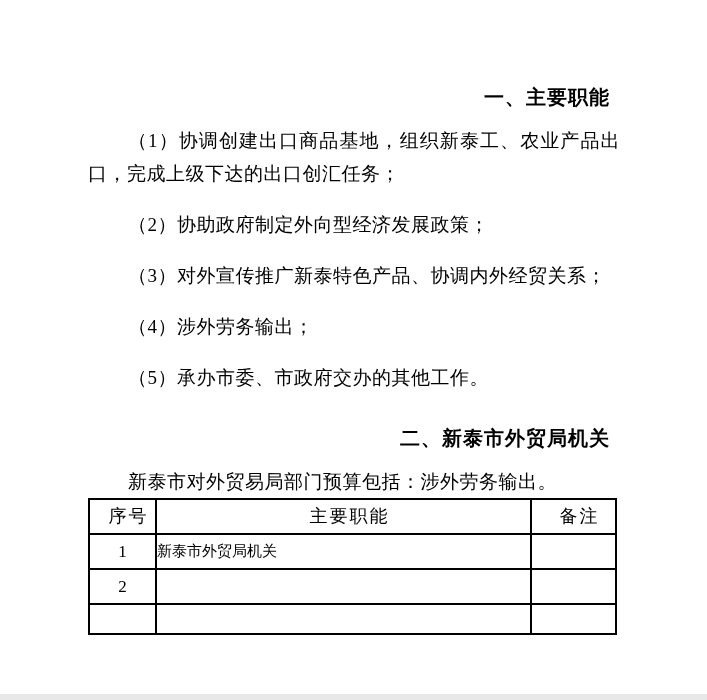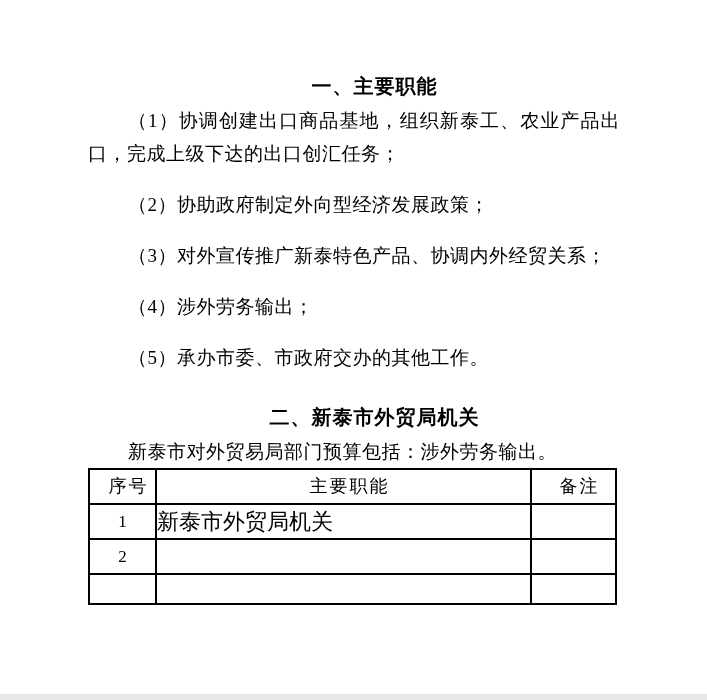--- a/index.html
+++ b/index.html
@@ -18,28 +18,28 @@
   }
   .content {
     padding: 71px 87px 0 88px;
     font-size: 19px;
     line-height: 33px;
     letter-spacing: 0.5px;
     text-align: justify;
     text-justify: inter-ideograph;
   }
   .sec-heading {
-    margin: 0;
+    margin: 10px;
     font-size: 20px;
     font-weight: bold;
     line-height: 33px;
     text-indent: 41px;
     letter-spacing: 1px;
-    text-align: center;
-    font-family: Liberation Mono, monospace;
+    text-align: right;
+    font-family: Liberation Sans, sans-serif;
   }
   .sec-heading.second {
     margin-top: 28px;
   }
   p.body-par {
     margin: 0;
     text-indent: 40px;
   }
   p.body-par.gap {
     margin-top: 18px;
@@ -52,21 +52,21 @@
     letter-spacing: 0;
   }
   table.units td {
     border: 2px solid #000000;
     height: 28px;
     padding: 0;
     overflow: hidden;
     white-space: nowrap;
   }
   td.col-num   { width: 53px;  text-align: center; font-size: 17px; }
-  td.col-name  { width: 361px; text-align: left; padding-left: 40px; font-size: 22px; }
+  td.col-name  { width: 361px; text-align: left; padding-left: 40px; font-size: 15px; }
   td.col-note  { width: 71px;  text-align: center; font-size: 17px; }
   tr.head td   { font-size: 18px; text-align: center; padding-left: 12px; letter-spacing: 2px; }
   .page-bottom-edge {
     position: absolute;
     left: 0;
     bottom: 0;
     width: 707px;
     height: 6px;
     background: #e8e8e8;
   }

